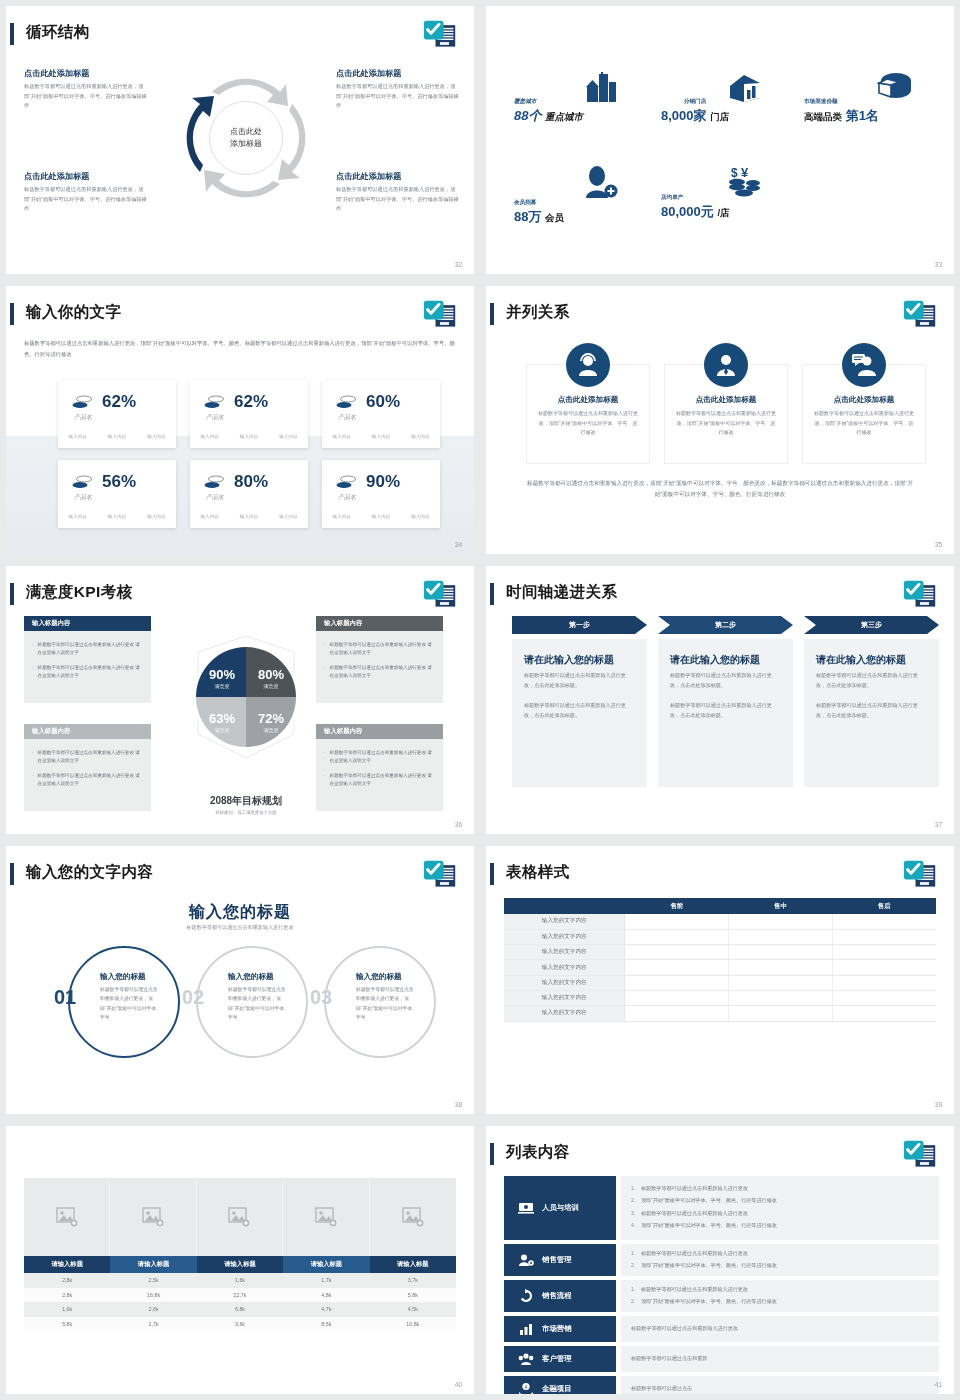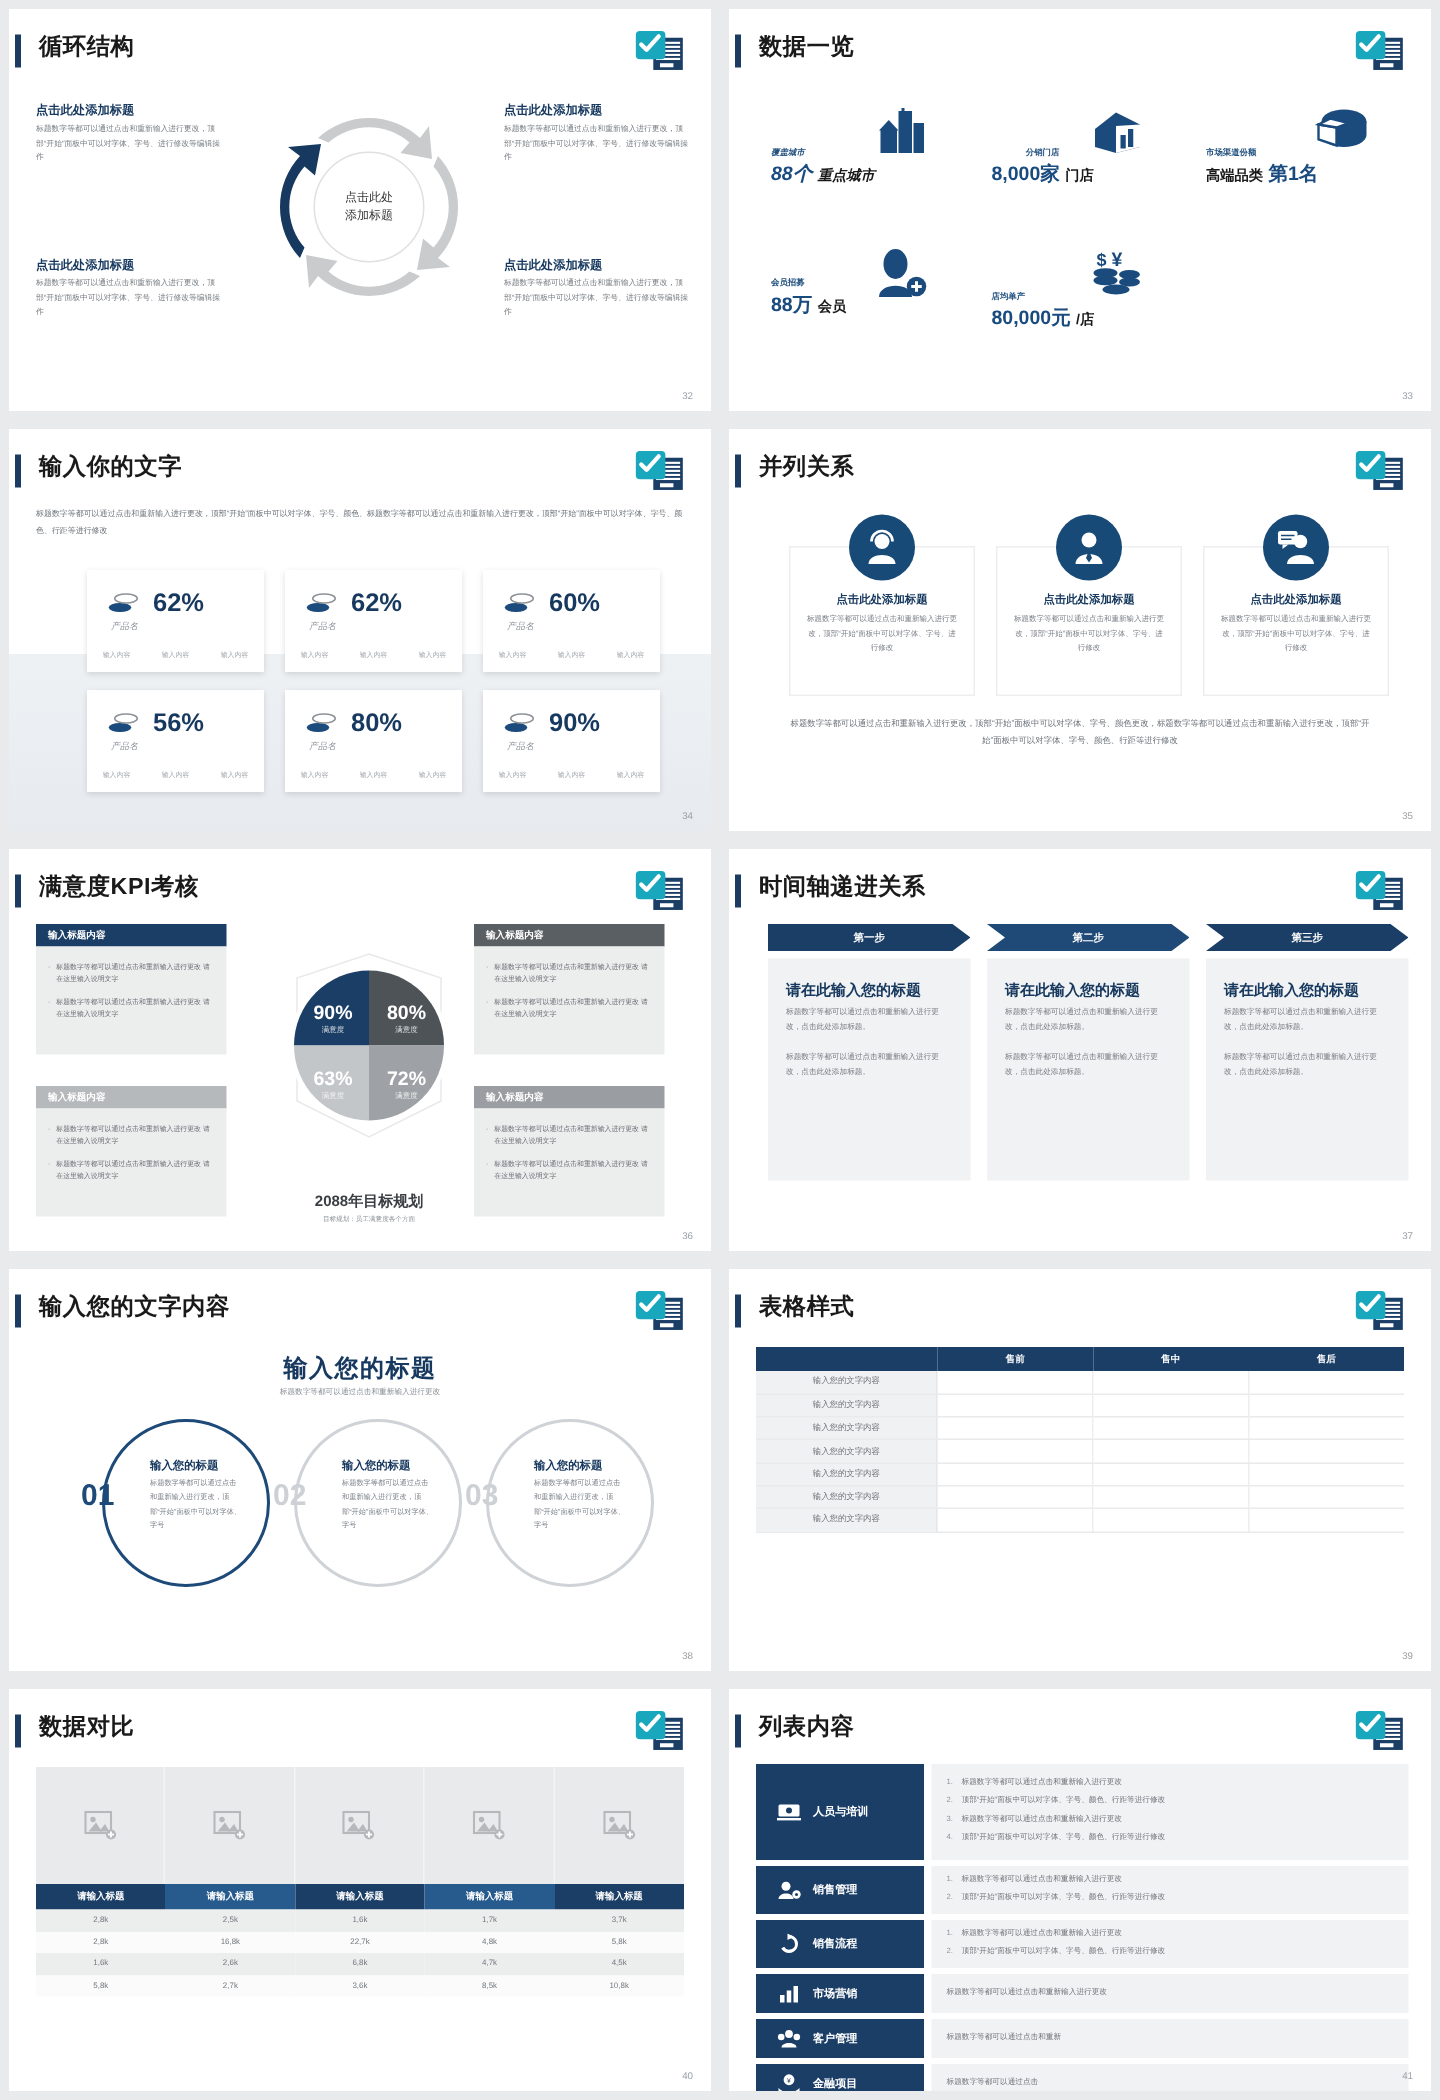--- a/index.html
+++ b/index.html
@@ -217,37 +217,20 @@
       <div class="cyc-txt" style="left:330px;top:165px;">
         <div class="cyc-h">点击此处添加标题</div>
         <div class="cyc-p">标题数字等都可以通过点击和重新输入进行更改，顶部“开始”面板中可以对字体、字号、进行修改等编辑操作</div>
       </div>
       <div class="pnum">32</div>
     </div>
   </div>
 
   <div class="slide-cell">
     <div class="slide">
-      <div class="s-head">
-        <div class="accent-bar"></div>
-        <div class="s-title">数据一览</div>
-        <svg class="logo" viewBox="0 0 40 38">
-          <rect x="15" y="8" width="22" height="24" fill="#1b3e66"></rect>
-          <g fill="#fff">
-              <rect x="17" y="11" width="18" height="1.6"></rect>
-              <rect x="17" y="14" width="18" height="1.6"></rect>
-              <rect x="17" y="17" width="18" height="1.6"></rect>
-              <rect x="17" y="20" width="18" height="1.6"></rect>
-              <rect x="17" y="23" width="18" height="1.6"></rect>
-            </g>
-          <rect x="20" y="27" width="10" height="3" fill="#fff"></rect>
-          <rect x="2" y="3" width="22" height="21" rx="3" fill="#18a7bd"></rect>
-          <path d="M6 13 l4 4 l9 -10" stroke="#fff" stroke-width="3.2" fill="none" stroke-linecap="round" stroke-linejoin="round"></path>
-        </svg>
-      </div>
 
       <div class="dl-item" style="left:28px;top:92px;font-style:italic;">
         <div class="dl-small">覆盖城市</div>
         <div class="dl-big"><span>88个</span> <span class="u">重点城市</span></div>
       </div>
       <svg class="dl-ico" style="left:97px;top:66px;width:38px;height:32px;" viewBox="0 0 38 32">
         <rect x="16" y="2" width="9" height="28" fill="#1b4b7d"></rect>
           <rect x="26" y="10" width="7" height="20" fill="#1b4b7d"></rect>
         <rect x="4" y="14" width="11" height="16" fill="#1b4b7d"></rect>
           <polygon points="9.5,8 3,15 16,15" fill="#1b4b7d"></polygon>
@@ -269,21 +252,21 @@
         <div class="dl-small">市场渠道份额</div>
         <div class="dl-big"><span class="u">高端品类</span> <span>第1名</span></div>
       </div>
       <svg class="dl-ico" style="left:388px;top:64px;width:40px;height:34px;" viewBox="0 0 40 34">
         <ellipse cx="22" cy="11" rx="15" ry="8" fill="#1b4b7d"></ellipse>
         <path d="M7 11 L7 20 A15 8 0 0 0 37 20 L37 11 Z" fill="#1b4b7d"></path>
         <path d="M5 13 L5 23 L17 27 L17 15 Z" fill="#fff" stroke="#1b4b7d" stroke-width="1.6"></path>
         <path d="M5 13 L13 9 L25 12 L17 15 Z" fill="#fff" stroke="#1b4b7d" stroke-width="1.6"></path>
       </svg>
 
-      <div class="dl-item" style="left:28px;top:179px;">
+      <div class="dl-item" style="left:28px;top:193px;">
         <div class="dl-small">会员招募</div>
         <div class="dl-big"><span>88万</span> <span class="u">会员</span></div>
       </div>
       <svg class="dl-ico" style="left:96px;top:160px;width:36px;height:34px;" viewBox="0 0 36 34">
         <ellipse cx="15" cy="10" rx="8" ry="10" fill="#1b4b7d"></ellipse>
         <path d="M4 32 C4 22 26 22 26 32 Z" fill="#1b4b7d"></path>
         <circle cx="29" cy="25" r="6.5" fill="#1b4b7d"></circle>
         <rect x="28" y="21.5" width="2" height="7" fill="#fff"></rect>
           <rect x="25.5" y="24" width="7" height="2" fill="#fff"></rect>
       </svg>
@@ -745,37 +728,20 @@
               <td></td>
             </tr>
         </tbody>
       </table>
       <div class="pnum">39</div>
     </div>
   </div>
 
   <div class="slide-cell">
     <div class="slide">
-      <div class="s-head">
-        <div class="accent-bar"></div>
-        <div class="s-title">数据对比</div>
-        <svg class="logo" viewBox="0 0 40 38">
-          <rect x="15" y="8" width="22" height="24" fill="#1b3e66"></rect>
-          <g fill="#fff">
-              <rect x="17" y="11" width="18" height="1.6"></rect>
-              <rect x="17" y="14" width="18" height="1.6"></rect>
-              <rect x="17" y="17" width="18" height="1.6"></rect>
-              <rect x="17" y="20" width="18" height="1.6"></rect>
-              <rect x="17" y="23" width="18" height="1.6"></rect>
-            </g>
-          <rect x="20" y="27" width="10" height="3" fill="#fff"></rect>
-          <rect x="2" y="3" width="22" height="21" rx="3" fill="#18a7bd"></rect>
-          <path d="M6 13 l4 4 l9 -10" stroke="#fff" stroke-width="3.2" fill="none" stroke-linecap="round" stroke-linejoin="round"></path>
-        </svg>
-      </div>
       <div class="dc-wrap">
         <div class="dc-imgs">
           <div class="dc-img">
               <svg width="22" height="20" viewBox="0 0 22 20">
                 <rect x="1" y="1" width="17" height="14" fill="none" stroke="#b6b9bc" stroke-width="1.4"></rect>
                 <circle cx="6" cy="6" r="1.8" fill="#b6b9bc"></circle>
                 <polygon points="3,14 8,8 12,14" fill="#b6b9bc"></polygon>
                 <polygon points="10,14 14,9 17,14" fill="#b6b9bc"></polygon>
                 <circle cx="18" cy="16" r="3.4" fill="#b6b9bc"></circle>
                 <rect x="17.4" y="14" width="1.2" height="4" fill="#fff"></rect>

